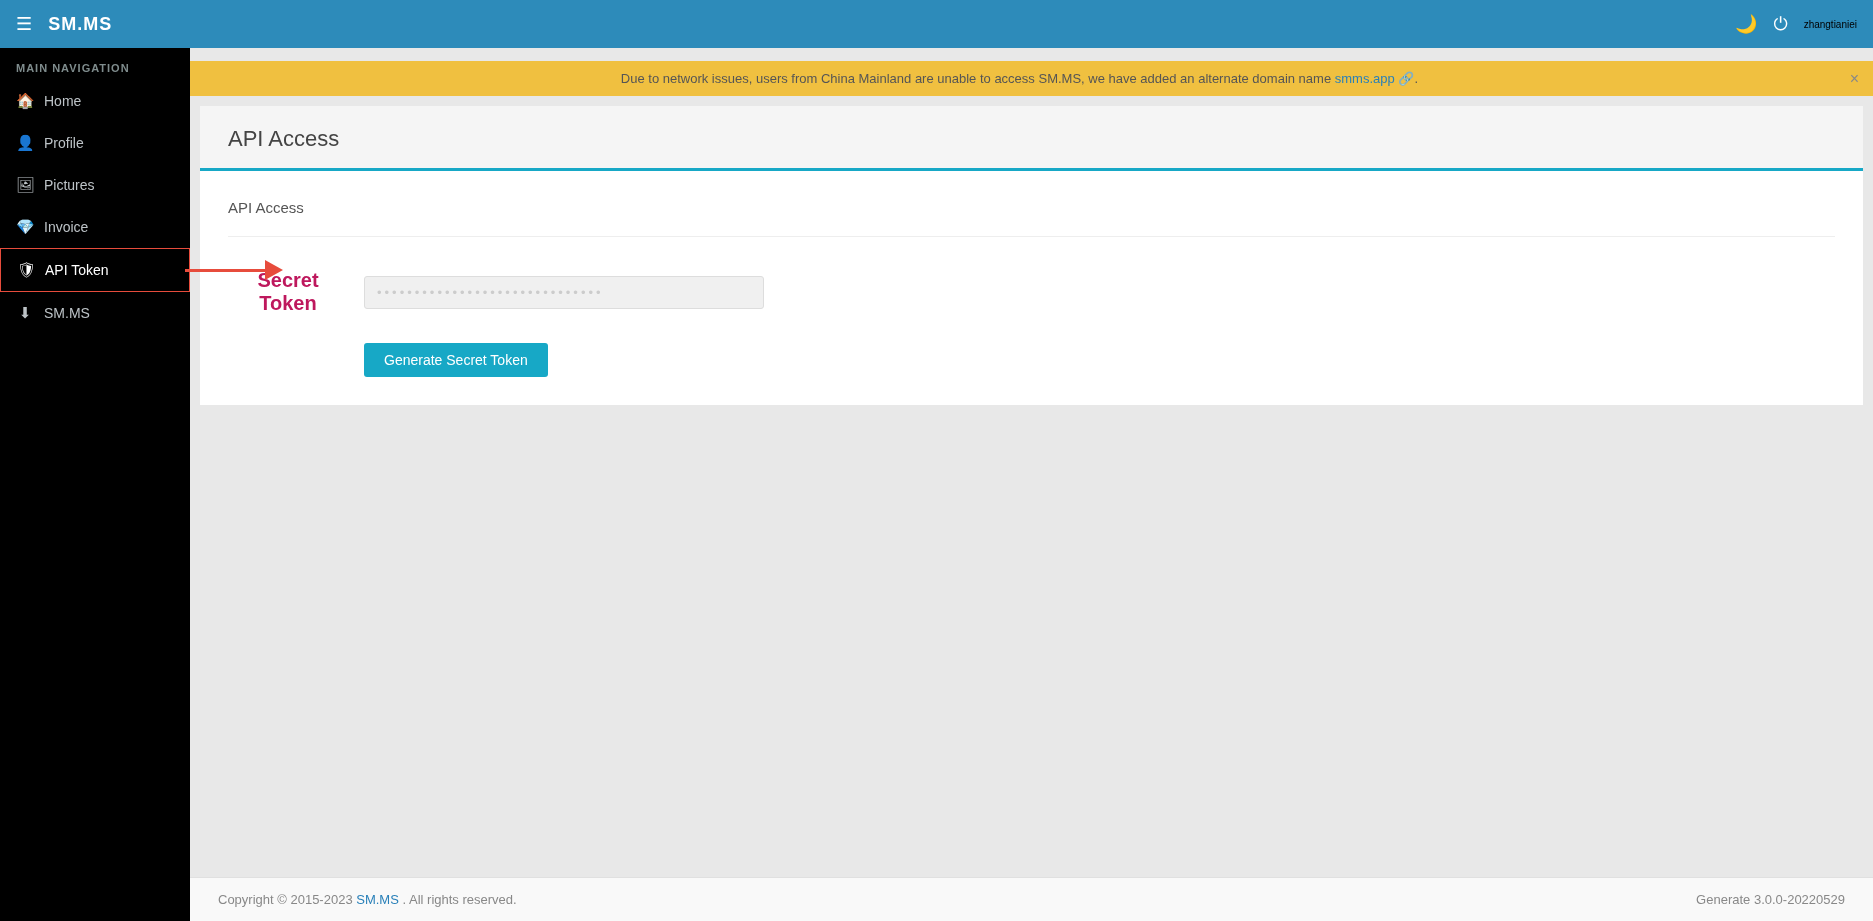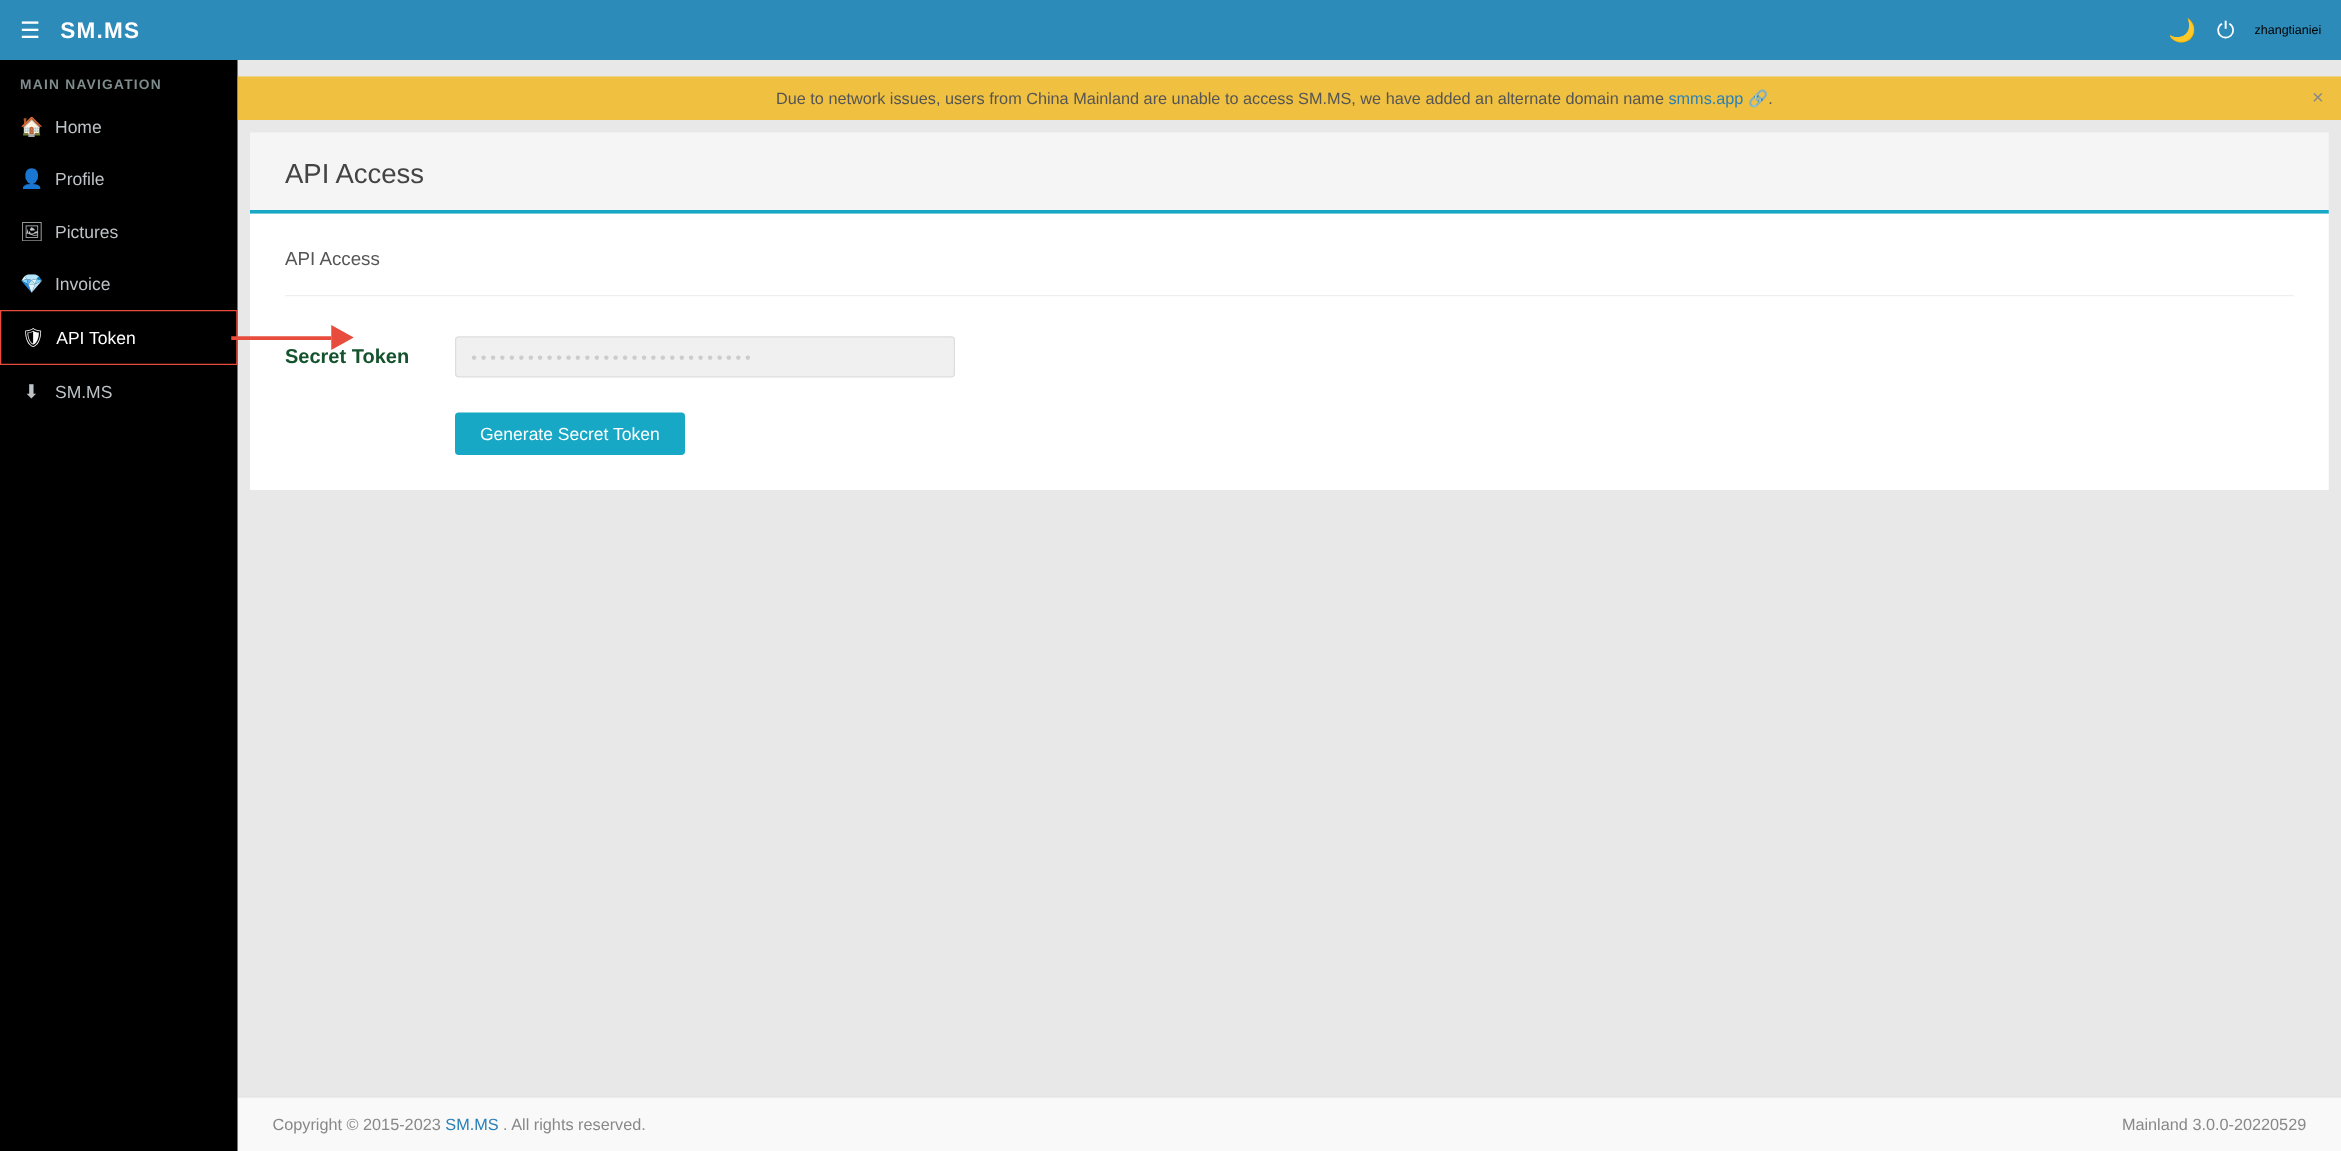--- a/index.html
+++ b/index.html
@@ -105,24 +105,24 @@
     
     .form-row {
       display: flex;
       align-items: center;
       gap: 16px;
       margin-bottom: 20px;
       padding: 8px 0;
     }
     .form-label {
       width: 120px;
-      text-align: left;
-      color: #14532d;
+      text-align: center;
+      color: #be185d;
       font-weight: 600;
-      font-size: 16px;
+      font-size: 20px;
       flex-shrink: 0;
     }
     .token-input {
       background: #f0f0f0;
       border: 1px solid #ddd;
       border-radius: 3px;
       padding: 8px 12px;
       width: 400px;
       font-size: 13px;
       color: #bbb;
@@ -243,19 +243,19 @@
 
     </div>
 
     <div class="page-footer">
       <div>
         <span>Copyright © 2015-2023 </span>
         <a href="#" class="footer-link">SM.MS</a>
         <span>. All rights reserved.</span>
       </div>
       <div>
-        <span>Mainland</span>
+        <span>Generate</span>
         <span>3.0.0-20220529</span>
       </div>
     </div>
 
   </div>
 </div>
 
 </body></html>

